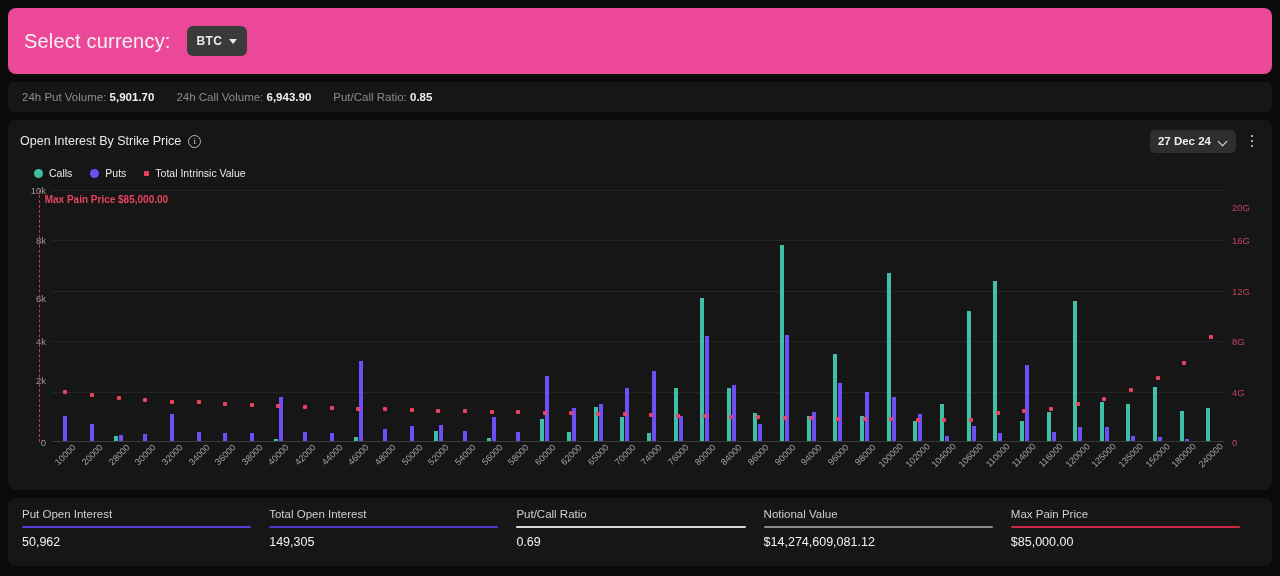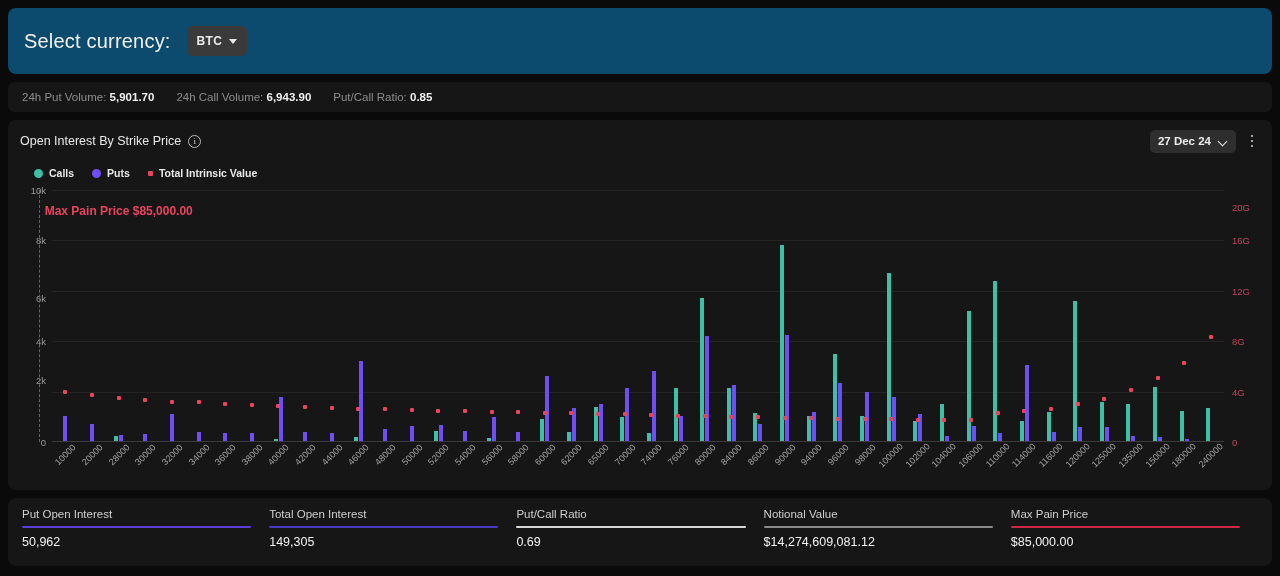--- a/index.html
+++ b/index.html
@@ -7,21 +7,21 @@
     width: 1280px; height: 576px;
     background: #0a0a0a;
     font-family: "Liberation Sans", sans-serif;
     color: #e8e8e8;
     overflow: hidden;
   }
   .page { width: 1280px; height: 576px; padding: 8px 8px 0 8px; display: flex; flex-direction: column; gap: 8px; }
 
   
   .currency-bar {
-    background: #0c4a6e; border-radius: 8px;
+    background: #ec4899; border-radius: 8px;
     height: 66px; flex: none;
     display: flex; align-items: center; gap: 16px;
     padding: 0 16px;
   }
   .currency-label { font-size: 20px; color: #f2f2f2; font-weight: 400; letter-spacing: .2px; }
   .currency-select {
     background: #3a3a3a; border-radius: 6px; border: none;
     height: 30px; padding: 0 10px;
     display: flex; align-items: center; gap: 7px;
     color: #e9e9e9; font-size: 12px; font-weight: 700; letter-spacing: .3px;
@@ -66,21 +66,21 @@
   .chev:before {
     content: ""; position: absolute; left: 0; top: 1px;
     width: 6px; height: 6px; border-right: 1.6px solid #e5e5e5; border-bottom: 1.6px solid #e5e5e5;
     transform: rotate(45deg);
   }
   .kebab { width: 16px; height: 20px; display: flex; flex-direction: column; align-items: center; justify-content: center; gap: 2.5px; cursor: pointer; }
   .kebab span { width: 2.5px; height: 2.5px; border-radius: 50%; background: #d5d5d5; display: block; }
 
   
   .legend { display: flex; align-items: center; gap: 18px; margin-top: 14px; padding-left: 14px; height: 14px; }
-  .legend-item { display: flex; align-items: center; gap: 6px; font-size: 10.5px; font-weight: 700; color: #e9e9e9; cursor: pointer; }
+  .legend-item { display: flex; align-items: center; gap: 6px; font-size: 10.5px; font-weight: 400; color: #e9e9e9; cursor: pointer; }
   .lg-dot { width: 9px; height: 9px; border-radius: 50%; }
   .lg-sq { width: 5px; height: 5px; border-radius: 1px; }
 
   
   .plot-area { position: relative; margin-top: 10px; height: 265px; }
   .axis-left, .axis-right {
     position: absolute; top: 0; width: 30px; height: 252px;
   }
   .axis-left { left: 0; }
   .axis-right { right: 0; width: 34px; }
@@ -100,21 +100,21 @@
   .bar.put  { background: #6f4ef5; }
   .dot {
     position: absolute; width: 4px; height: 4px; border-radius: 1px;
     background: #e8445f; left: 50%; transform: translate(-50%, 50%);
   }
   .maxpain-line {
     position: absolute; top: 0; bottom: 0; width: 0;
     border-left: 1.2px dashed #d6304f;
   }
   .maxpain-label {
-    position: absolute; top: 14px; font-size: 12px; font-weight: 700;
+    position: absolute; top: 4px; font-size: 10px; font-weight: 700;
     color: #e8445f; white-space: nowrap; padding-left: 6px;
   }
   .xlabels { position: absolute; left: 32px; right: 36px; top: 252px; height: 50px; display: flex; }
   .xl { flex: 1 1 0; position: relative; }
   .xl span {
     position: absolute; top: 6px; left: 50%;
     font-size: 9px; color: #a3a3a3; white-space: nowrap;
     transform-origin: left top; transform: rotate(-45deg) translate(-68%, 0);
   }
 

